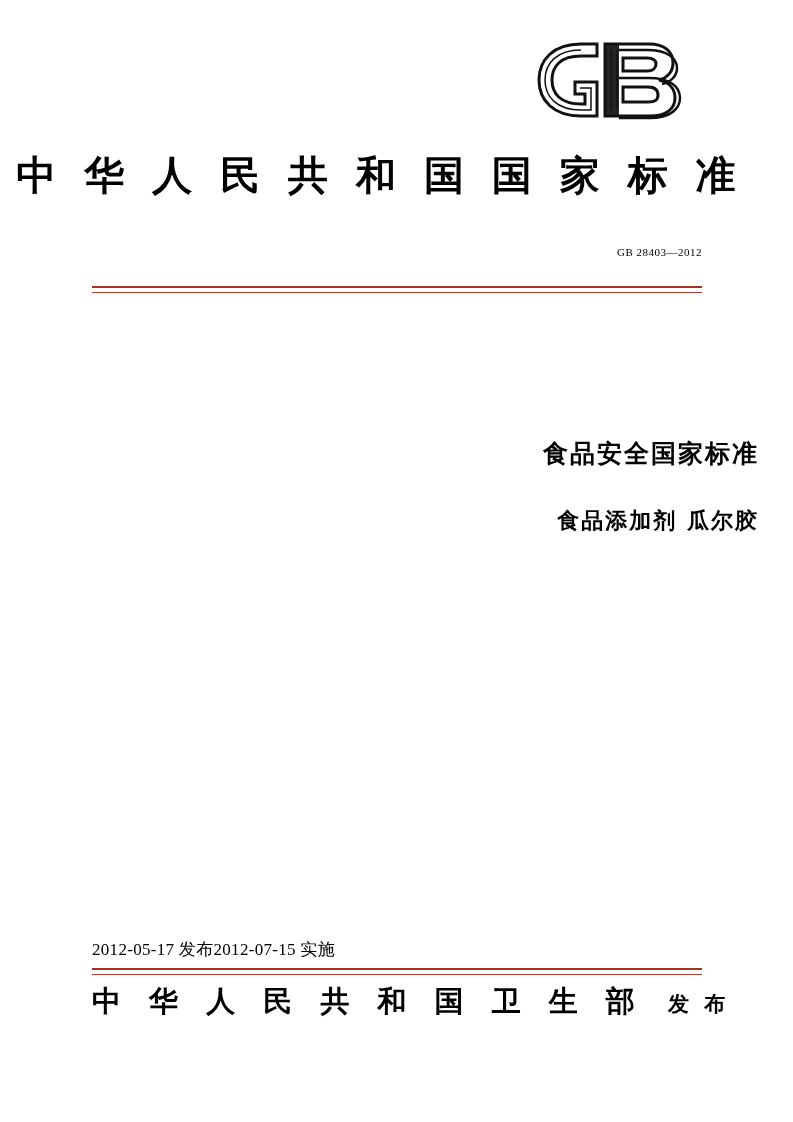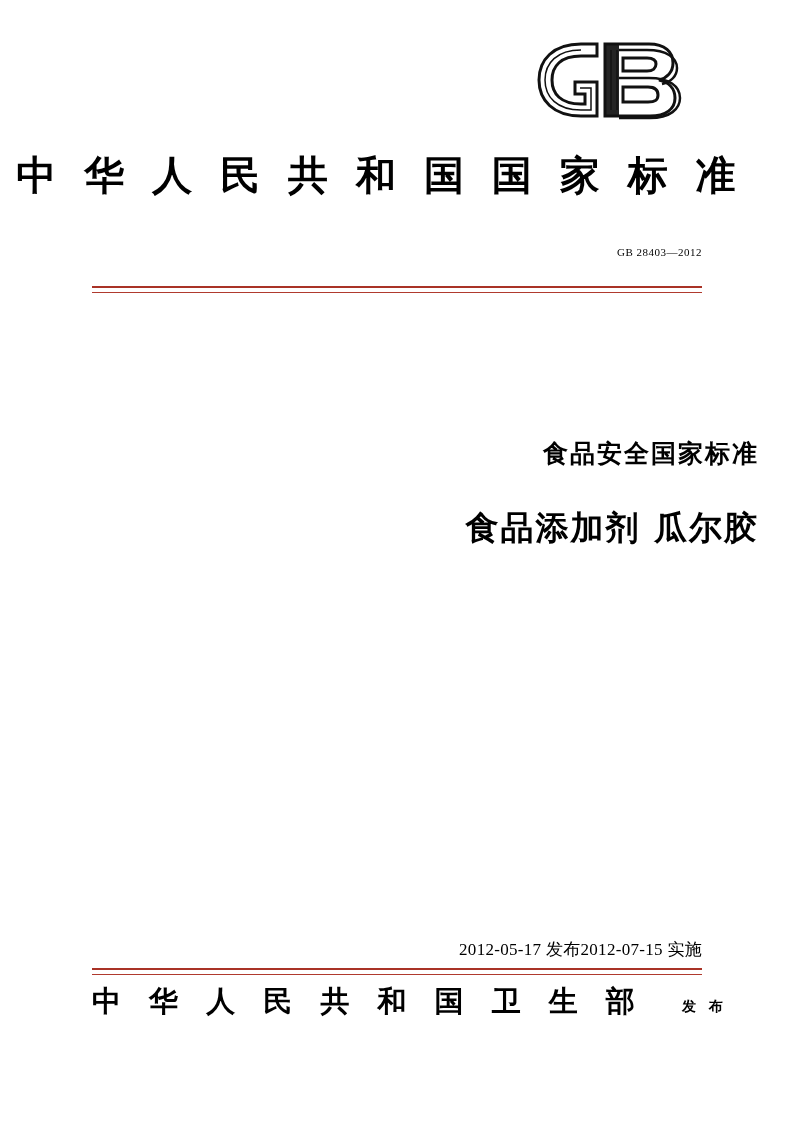--- a/index.html
+++ b/index.html
@@ -87,34 +87,34 @@
     font-family: "DejaVu Sans", "Liberation Sans", sans-serif;
     font-weight: bold;
     font-size: 25px;
     letter-spacing: 2px;
     line-height: 1.1;
     color: #000;
   }
   .doc-subtitle {
     font-family: "DejaVu Sans", "Liberation Sans", sans-serif;
     font-weight: bold;
-    font-size: 33px;
+    font-size: 22px;
     letter-spacing: 2px;
     margin-top: 38px;
     color: #000;
   }
 
   
   .dates-row {
     position: absolute;
     left: 92px;
     right: 57px;
     top: 938px;
     display: flex;
-    justify-content: flex-end;
+    justify-content: flex-start;
     align-items: flex-end;
     font-family: "Liberation Serif", serif;
     font-size: 17px;
     letter-spacing: 0.3px;
   }
   .date-item { white-space: nowrap; }
 
   .rule-bottom { top: 968px; height: 2px; background: #a93226; }
   .rule-bottom2 { top: 974px; height: 1px; background: #a93226; }
 
@@ -131,23 +131,23 @@
   .issuer {
     font-family: "DejaVu Sans", "Liberation Sans", sans-serif;
     font-weight: bold;
     font-size: 29px;
     letter-spacing: 9px;
     white-space: nowrap;
   }
   .issue-verb {
     font-family: "DejaVu Sans", "Liberation Sans", sans-serif;
     font-weight: bold;
-    font-size: 14px;
+    font-size: 21px;
     letter-spacing: 4px;
-    margin-left: 38px;
+    margin-left: 24px;
     white-space: nowrap;
   }
 </style>
 </head>
 <body>
 
 <div class="page">
 
   <div class="emblem">
     <svg width="180" height="100" viewBox="0 0 180 100" xmlns="http://www.w3.org/2000/svg">

